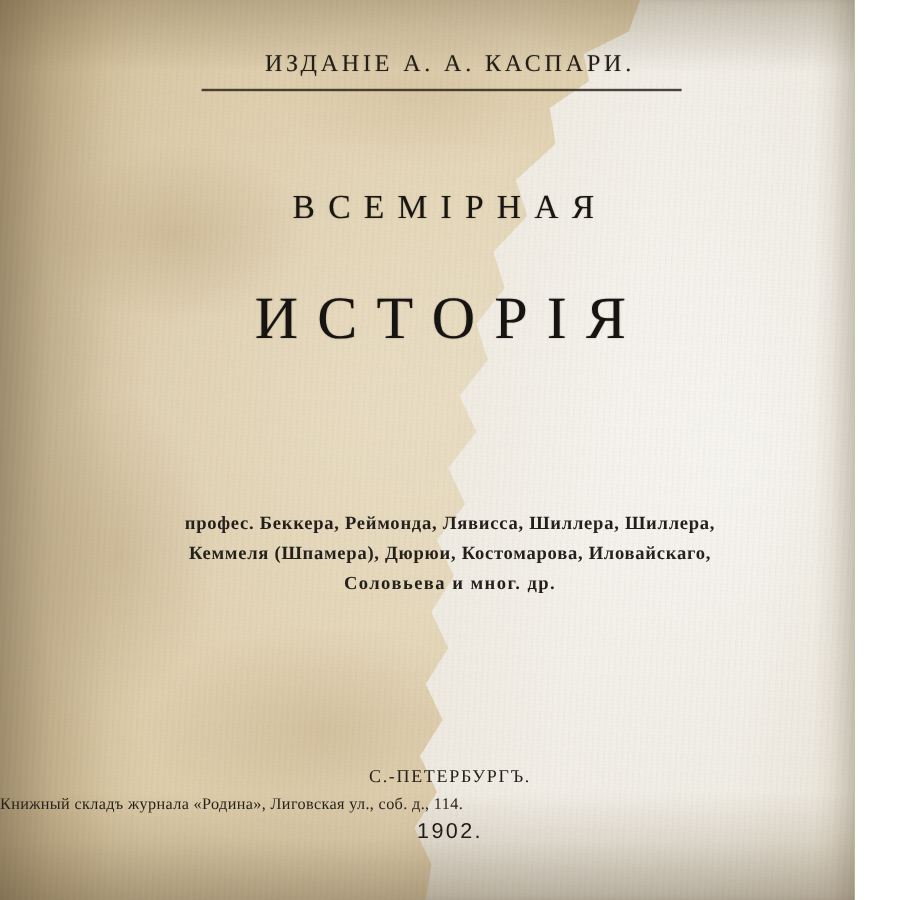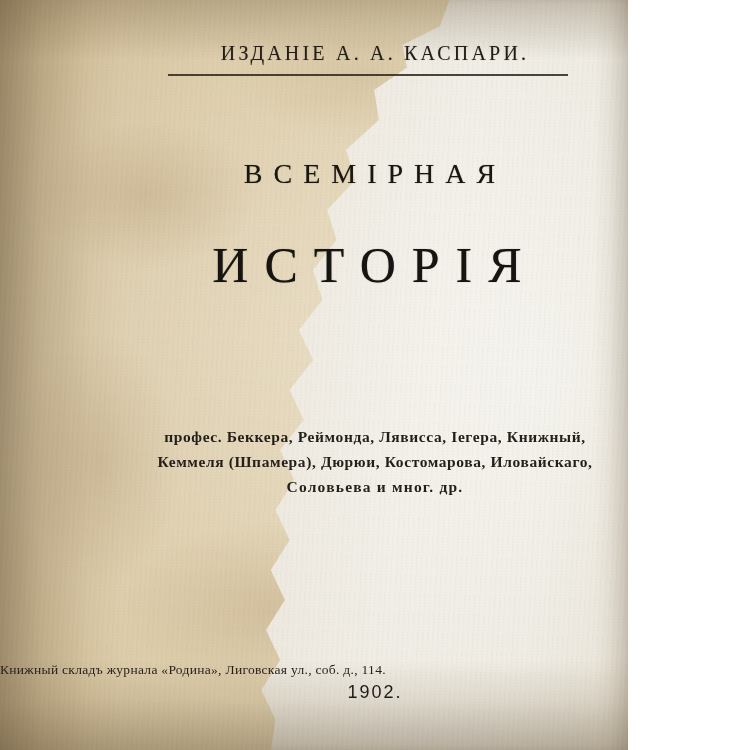--- a/index.html
+++ b/index.html
@@ -9,21 +9,21 @@
   }
   body {
     width: 750px;
     height: 750px;
     overflow: hidden;
     font-family: "Liberation Serif", serif;
   }
 
   #page {
     position: relative;
-    width: 628px;
+    width: 712px;
     height: 750px;
     background: #22c55e;
     overflow: hidden;
   }
 
   
   .book-photo {
     position: absolute;
     left: 0;
     top: 0;
@@ -318,25 +318,26 @@
     <div class="publisher-line">ИЗДАНIЕ А. А. КАСПАРИ.</div>
 
     <div class="rule"></div>
 
     <div class="title-main">ВСЕМIРНАЯ</div>
 
     <div class="title-huge">ИСТОРIЯ</div>
 
 
     <div class="authors">
-      <div class="l1">профес. Беккера, Реймонда, Лявисса, Iегера, Книжный,</div>
+      <div class="l1">профес. Беккера, Реймонда, Лявисса, Шиллера, Шиллера,</div>
       <div class="l2">Кеммеля (Шпамера), Дюрюи, Костомарова, Иловайскаго,</div>
       <div class="l3">Соловьева и мног. др.</div>
     </div>
 
+    <div class="imprint-city">С.-ПЕТЕРБУРГЪ.</div>
 
     <div class="imprint-store">Книжный складъ журнала «Родина», Лиговская ул., соб. д., 114.</div>
 
     <div class="imprint-year">1902.</div>
   </div>
 
   <div class="grain"></div>
 </div>
 
 </body></html>

